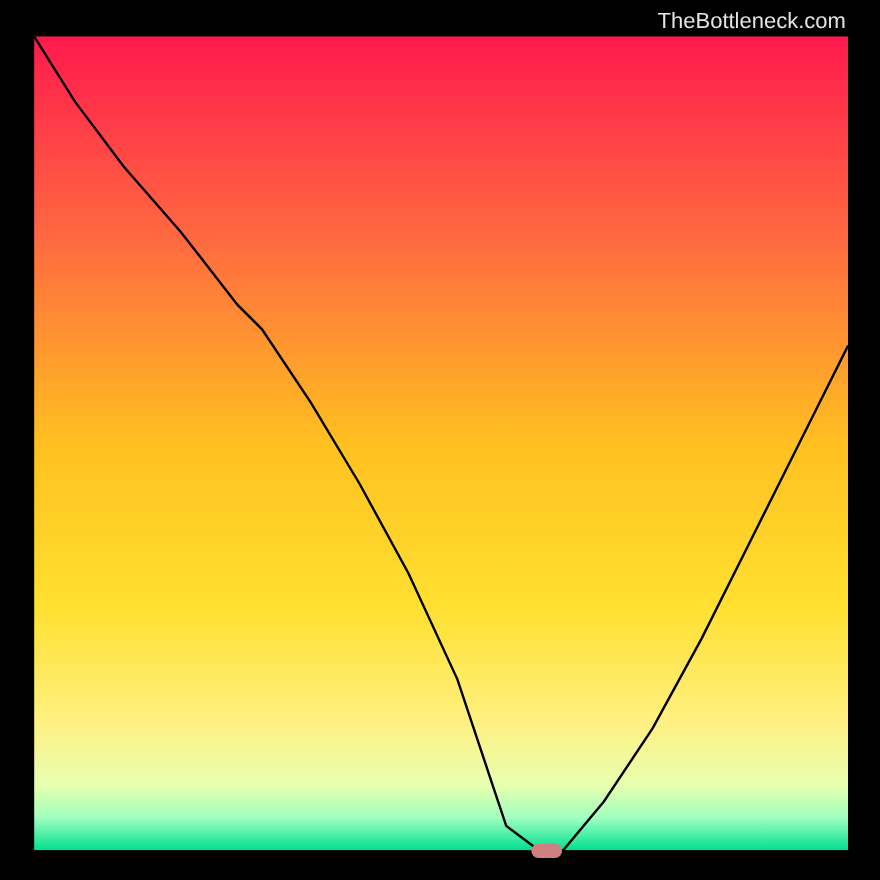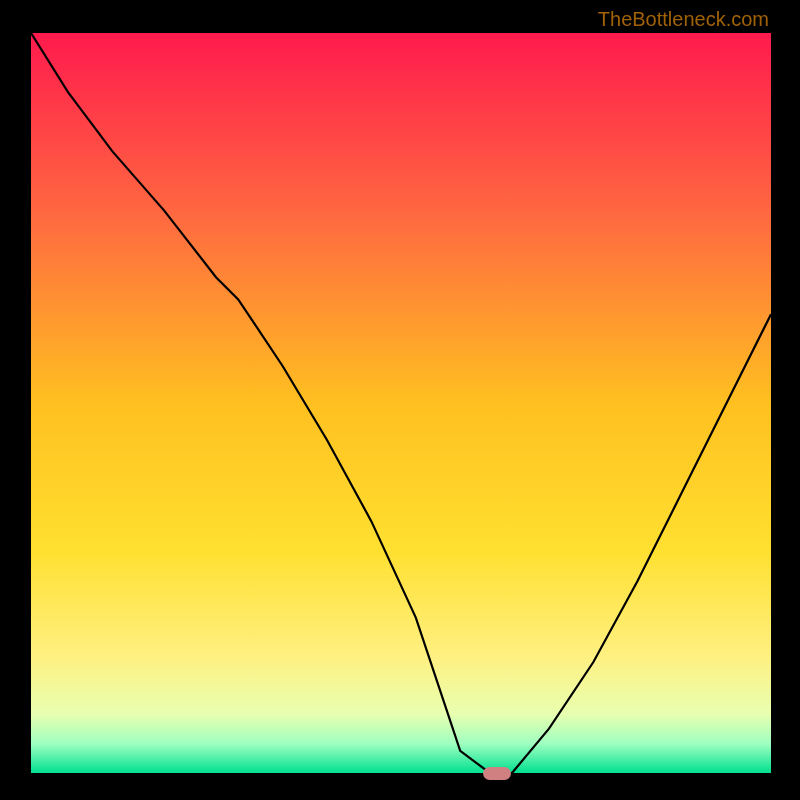--- a/index.html
+++ b/index.html
@@ -1,18 +1,18 @@
 <!DOCTYPE html>
 <html><head>
 <meta charset="utf-8">
 <style>
 html,body{margin:0;padding:0;width:800px;height:800px;background:#000;overflow:hidden}
 .box{position:absolute;left:31px;top:33px;width:740px;height:740px;}
 svg{display:block}
-.wm{position:absolute;right:31px;top:8px;color:#a16207;font:20px Arial,Helvetica,sans-serif;}
+.wm{position:absolute;right:31px;top:8px;color:#e5e5e5;font:20px Arial,Helvetica,sans-serif;}
 .marker{position:absolute;width:28px;height:13px;border-radius:7px;background:#d08080;z-index:3}
 </style>
 </head>
 <body>
 
 <div class="wm">TheBottleneck.com</div>
 
 <div class="box">
 <svg id="sv" width="740" height="740" viewBox="0 0 740 740">
   <defs>

